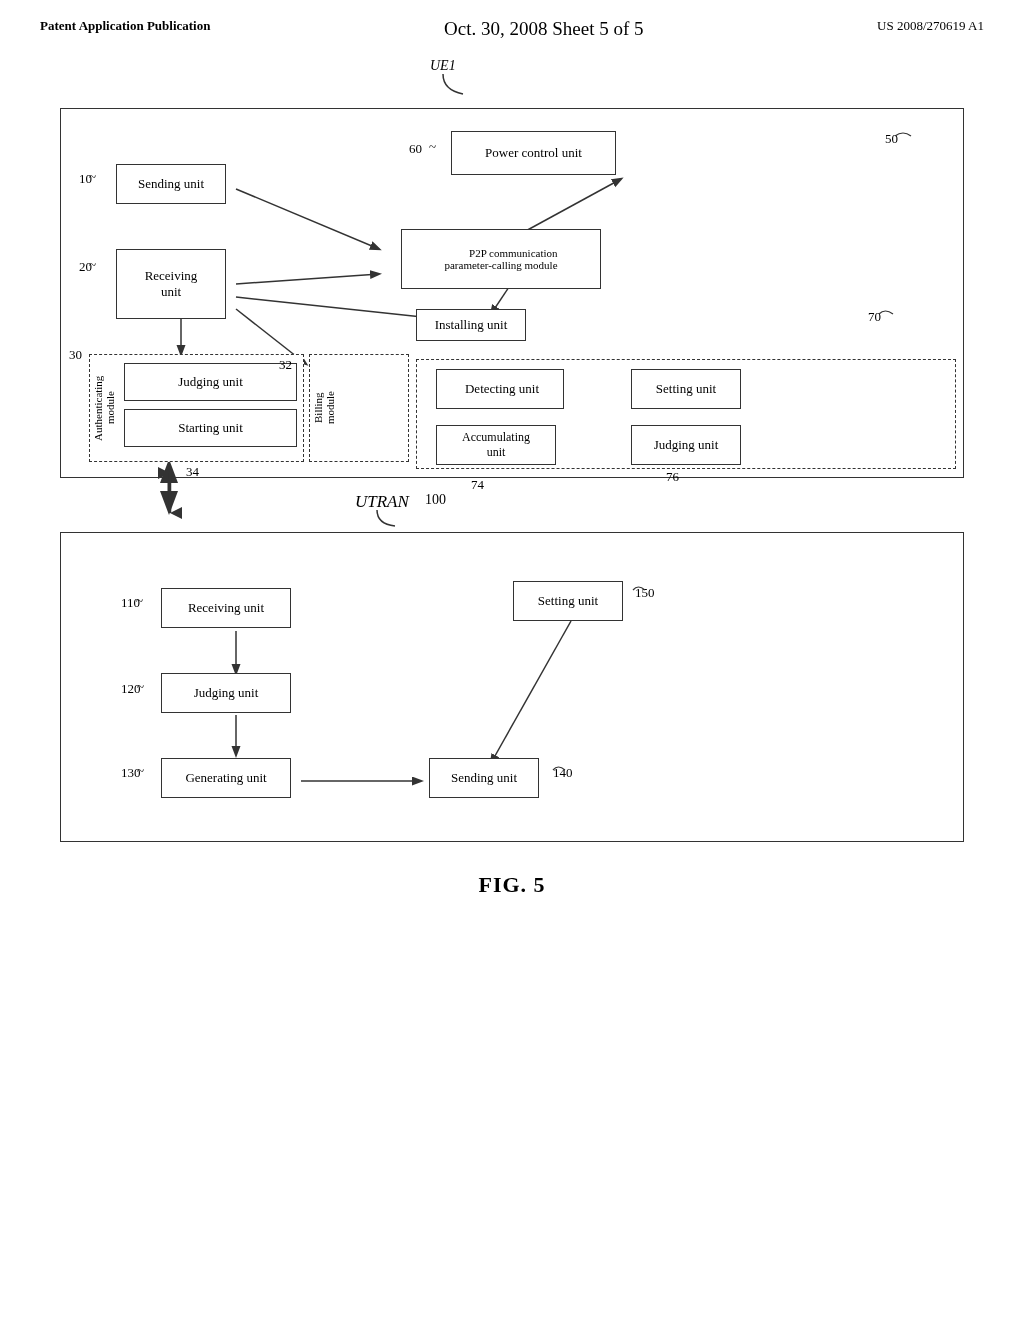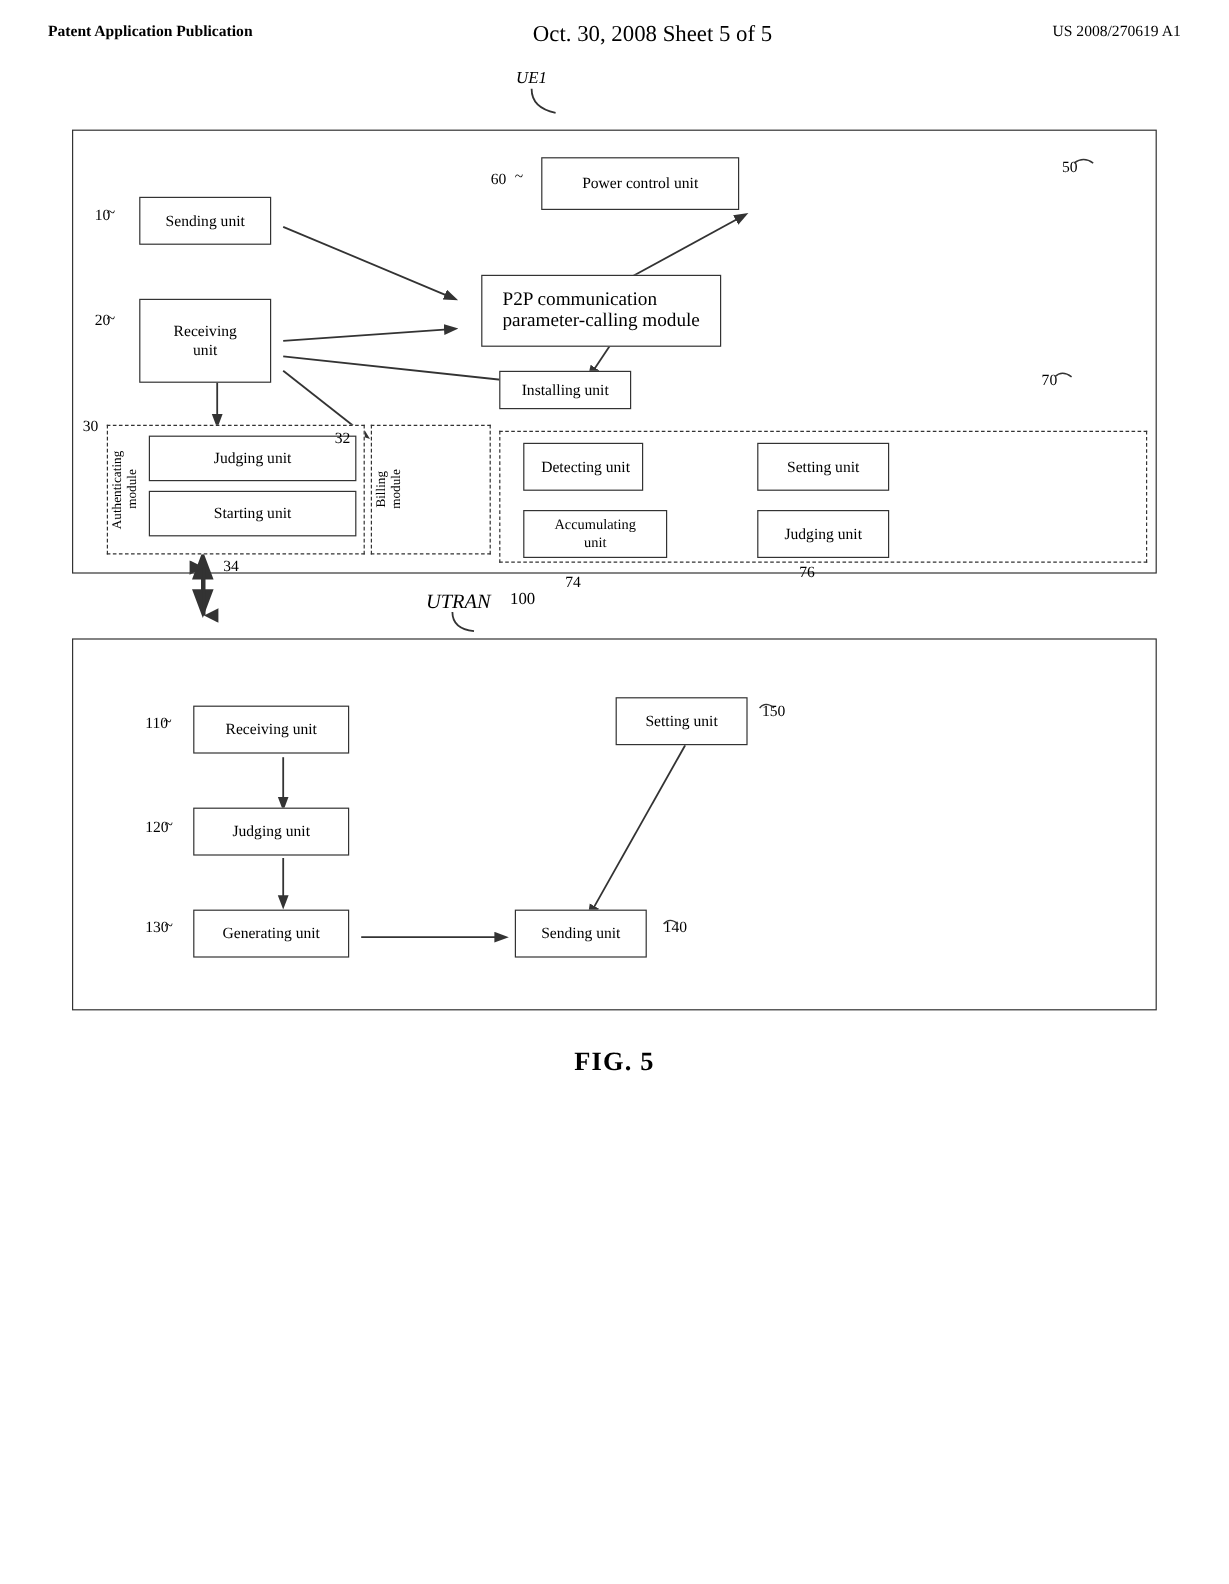--- a/index.html
+++ b/index.html
@@ -182,21 +182,21 @@
     <div class="unit-box" style="left:390px; top:22px; width:165px; height:44px;">
       <span>Power control unit</span>
     </div>
 
     <span class="ref-label" style="right:65px; top:22px;">50</span>
     <svg style="position:absolute;right:50px;top:20px;width:20px;height:14px;">
       <path d="M18,7 Q10,1 2,7" stroke="#333" stroke-width="1.2" fill="none"></path>
     </svg>
 
     <div class="unit-box" style="left:340px; top:120px; width:200px; height:60px;">
-      <span style="white-space:pre-line; text-align:left; font-size:16px;">P2P communication
+      <span style="white-space:pre-line; text-align:right; font-size:11px;">P2P communication
 parameter-calling module</span>
     </div>
 
     <span class="ref-label" style="left:440px; top:200px;">40</span>
     <svg style="position:absolute;left:438px;top:197px;width:12px;height:14px;">
       <path d="M10,7 Q5,1 2,7" stroke="#333" stroke-width="1.2" fill="none"></path>
     </svg>
 
     <div class="unit-box" style="left:355px; top:200px; width:110px; height:32px;">
       <span>Installing unit</span>
@@ -235,21 +235,21 @@
       </div>
     </div>
 
     <span class="ref-label" style="left:360px; top:250px;">72</span>
 
     <span class="ref-label" style="right:100px; top:250px;">78</span>
 
     <div class="module-box" style="left:355px; top:250px; width:540px; height:110px; right:5px;">
     </div>
 
-    <div class="unit-box" style="left:375px; top:260px; width:100px; height:40px;padding-left:10px;">
+    <div class="unit-box" style="left:375px; top:260px; width:128px; height:40px;padding-left:10px;">
       <span>Detecting unit</span>
     </div>
 
     <div class="unit-box" style="left:570px; top:260px; width:110px; height:40px;">
       <span>Setting unit</span>
     </div>
 
     <div class="unit-box" style="left:375px; top:316px; width:120px; height:40px;">
       <span style="white-space:pre-line; text-align:center; font-size:12px;">Accumulating
 unit</span>

